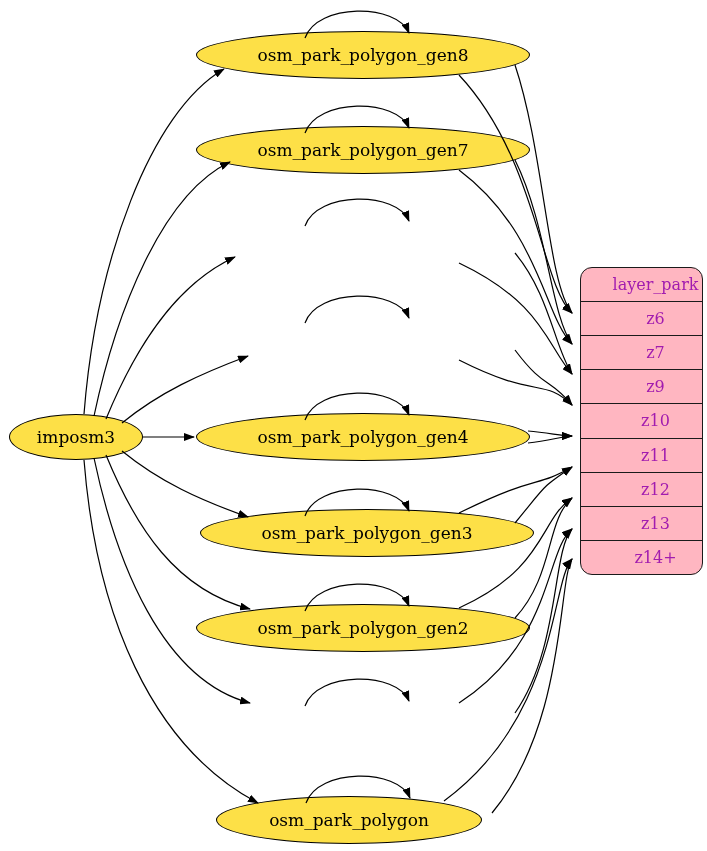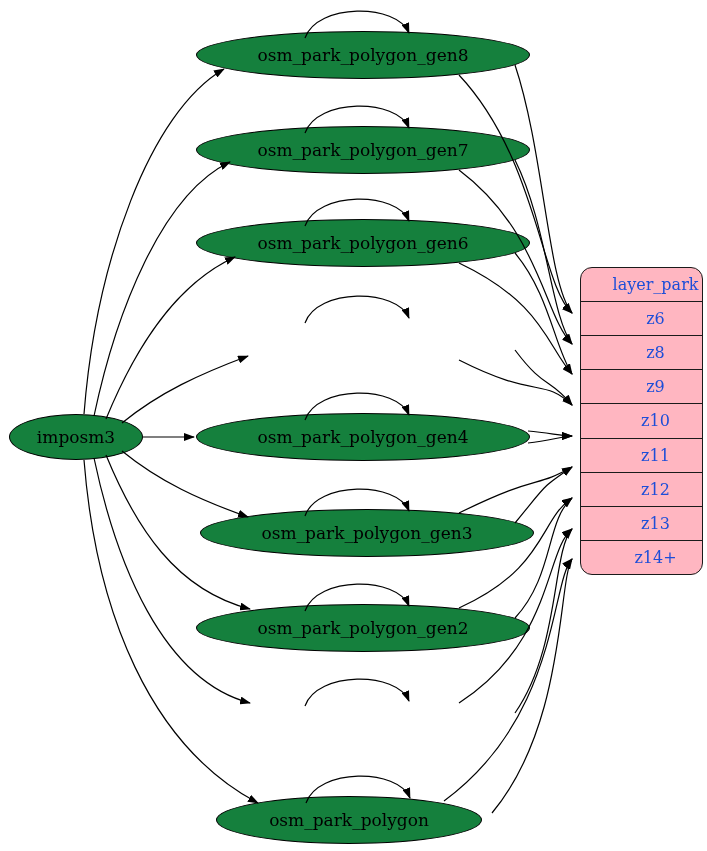--- a/index.html
+++ b/index.html
@@ -1,28 +1,28 @@
 <!DOCTYPE html>
 <html><head>
 <meta charset="utf-8">
 <style>
   html,body{margin:0;padding:0;background:#ffffff;}
   #canvas{position:relative;width:707px;height:851px;background:#ffffff;overflow:hidden;
           font-family:"DejaVu Serif","Liberation Serif",serif;}
   #edge-layer{position:absolute;left:0;top:0;z-index:3;pointer-events:none;}
   .edge{fill:none;stroke:#000000;stroke-width:1.2;}
-  .enode{position:absolute;background:#15803d;border:1.3px solid #000000;border-radius:50%;
+  .enode{position:absolute;background:#fde047;border:1.3px solid #000000;border-radius:50%;
          display:flex;align-items:center;justify-content:center;z-index:2;box-sizing:border-box;}
   .enode span{font-size:17px;color:#000000;white-space:nowrap;}
   .gen{width:334px;height:48px;}
   .record{position:absolute;left:580px;top:267px;width:123px;height:308px;z-index:2;
           background:#ffb6c1;border:1.5px solid #1a1a1a;border-radius:12px;
           display:flex;flex-direction:column;box-sizing:border-box;}
   .cell{flex:1;display:flex;align-items:center;justify-content:center;
-        font-size:16px;color:#1d4ed8;padding-left:28px;}
+        font-size:16px;color:#a21caf;padding-left:28px;}
   .cell + .cell{border-top:1.4px solid #1a1a1a;}
 </style>
 </head>
 <body>
 
 <div id="canvas">
 
   <svg id="edge-layer" width="707" height="851" viewBox="0 0 707 851">
     <defs>
       <marker id="ah" markerUnits="userSpaceOnUse" markerWidth="11" markerHeight="8" refX="10" refY="4" orient="auto">
@@ -70,40 +70,37 @@
   <div class="enode" style="left:9px;top:414px;width:134px;height:46px">
     <span>imposm3</span>
   </div>
 
   <div class="enode gen" style="left:196px;top:31px">
     <span>osm_park_polygon_gen8</span>
     </div>
   <div class="enode gen" style="left:196px;top:126px">
     <span>osm_park_polygon_gen7</span>
     </div>
-  <div class="enode gen" style="left:196px;top:219px">
-    <span>osm_park_polygon_gen6</span>
-    </div>
   <div class="enode gen" style="left:196px;top:413px">
     <span>osm_park_polygon_gen4</span>
     </div>
   <div class="enode gen" style="left:200px;top:509px">
     <span>osm_park_polygon_gen3</span>
     </div>
   <div class="enode gen" style="left:196px;top:604px">
     <span>osm_park_polygon_gen2</span>
     </div>
   <div class="enode" style="left:216px;top:796px;width:266px;height:48px">
     <span>osm_park_polygon</span>
     </div>
 
   <div class="record">
     <div class="cell">layer_park</div>
     <div class="cell">z6</div>
-    <div class="cell">z8</div>
+    <div class="cell">z7</div>
     <div class="cell">z9</div>
     <div class="cell">z10</div>
     <div class="cell">z11</div>
     <div class="cell">z12</div>
     <div class="cell">z13</div>
     <div class="cell">z14+</div>
   </div>
 
 </div>
 

